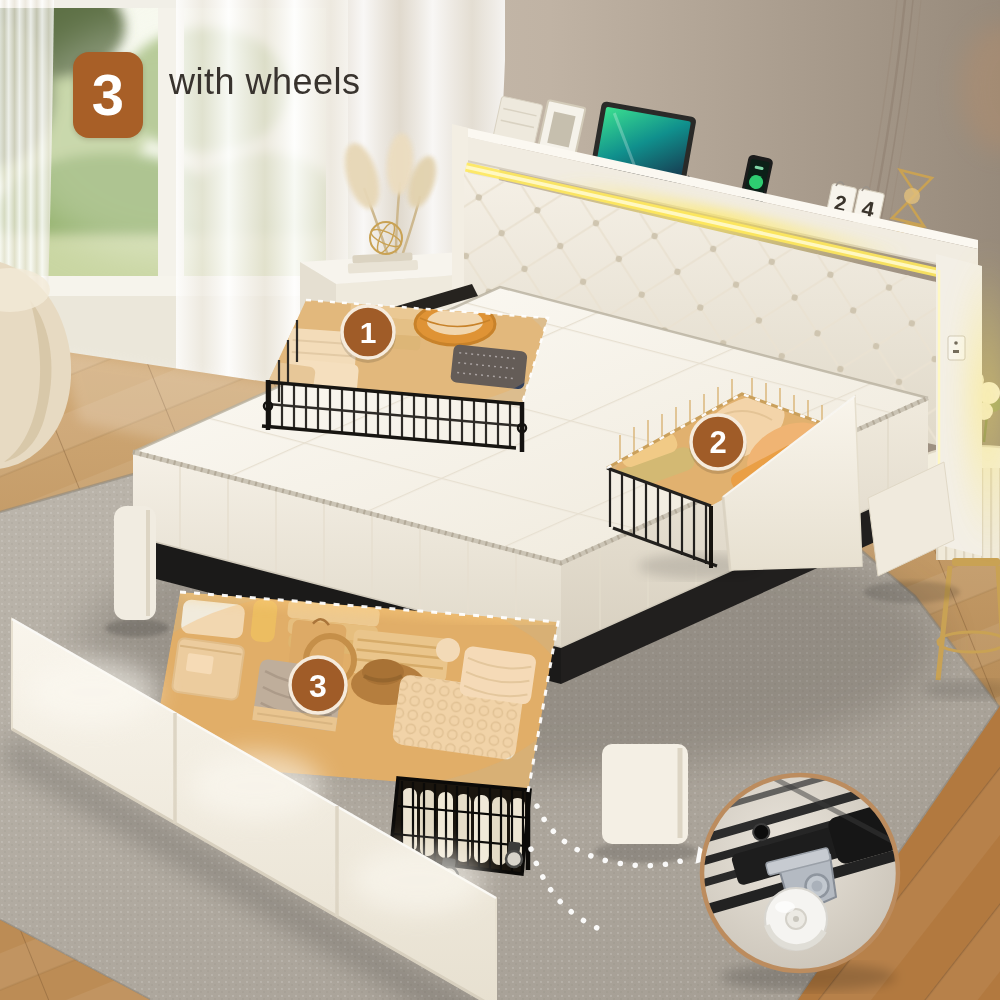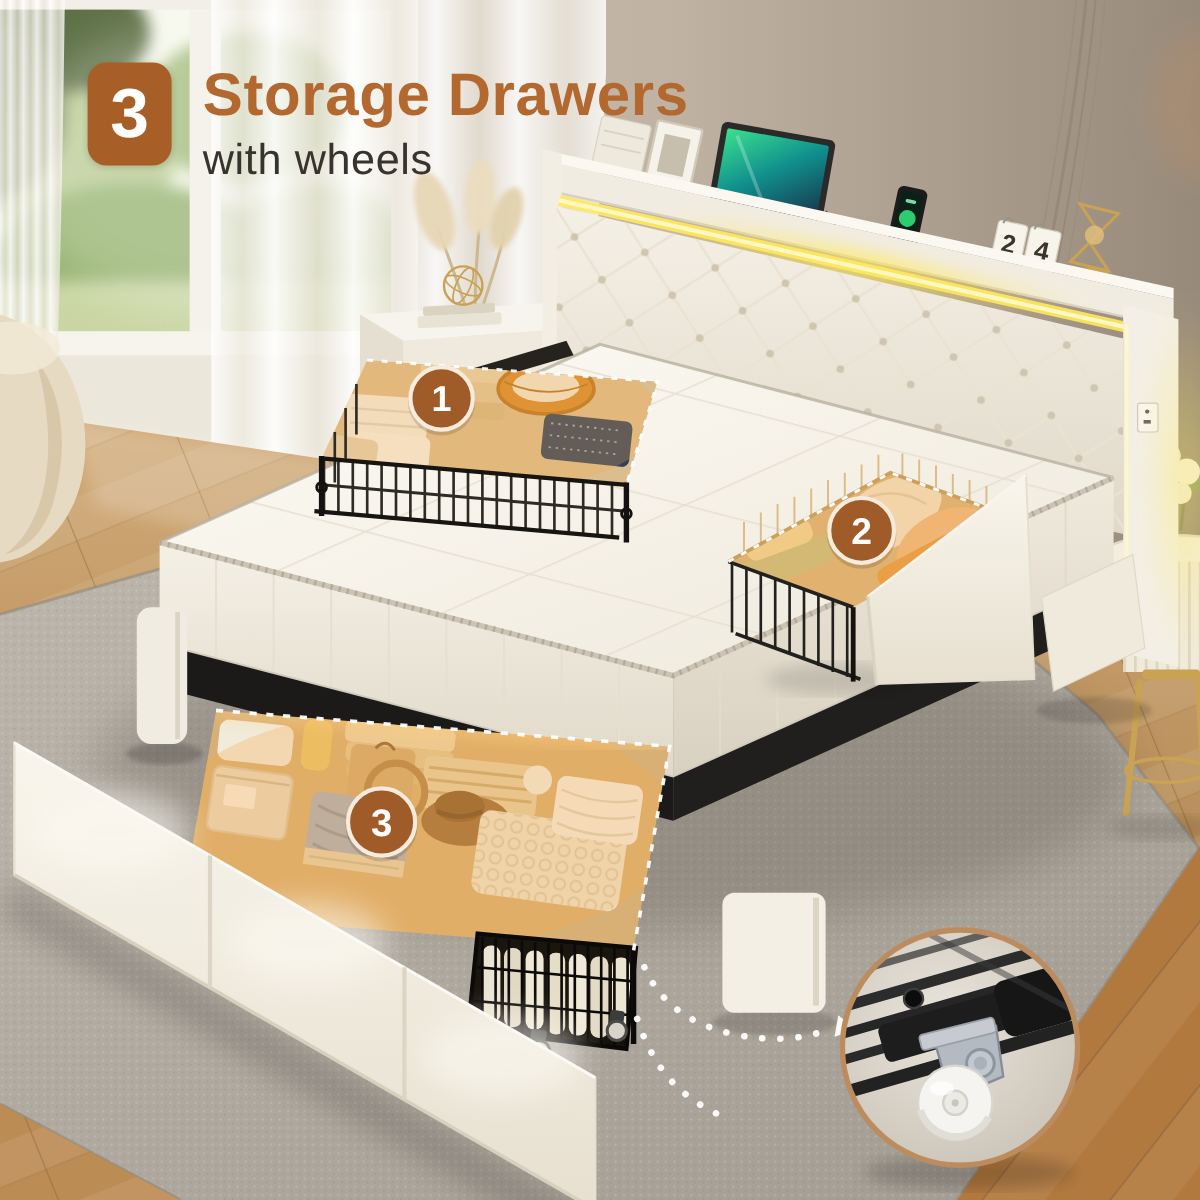--- a/index.html
+++ b/index.html
@@ -577,17 +577,16 @@
     </g>
     <circle r="98" fill="none" style="stroke:var(--inset-ring,#BC8C5E)" stroke-width="4.5"></circle>
   </g>
 </svg>
 
 <div class="header">
   <div class="badge">
     <span>3</span>
   </div>
   <div class="titles">
-    <div class="title">Storage Drawers</div>
     <div class="subtitle">with wheels</div>
   </div>
 </div>
 </div>
 
 </body></html>

